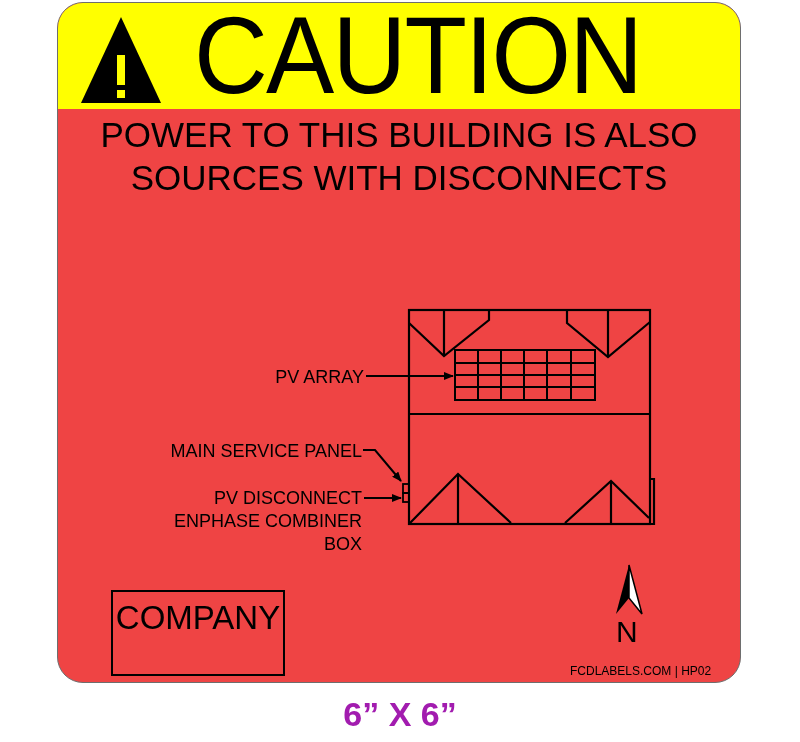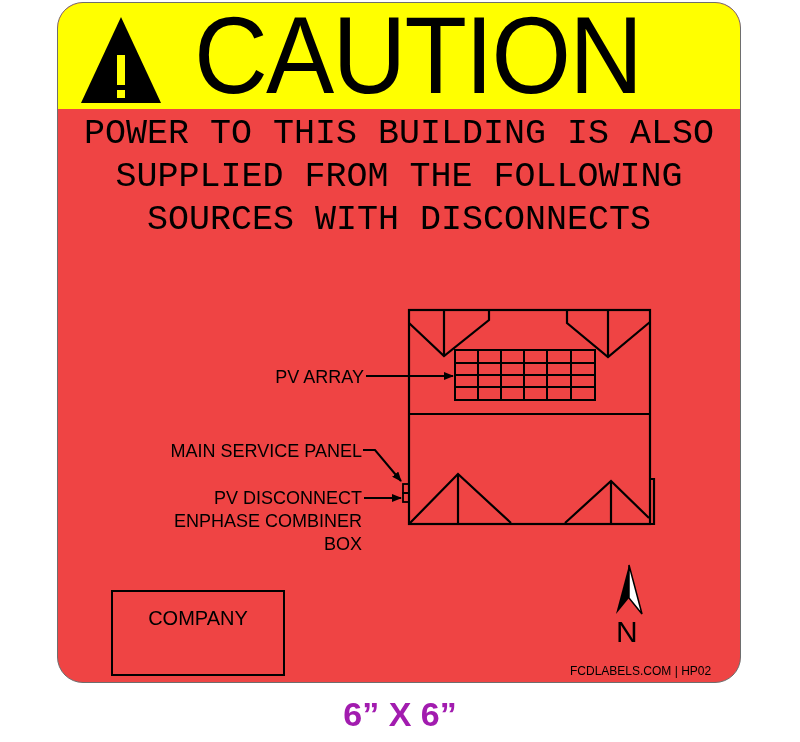--- a/index.html
+++ b/index.html
@@ -13,47 +13,46 @@
     }
     .caution-text {
       position: absolute; left: 136px; top: -8px; font-size: 110px; line-height: 120px; color: #000; letter-spacing: -2px;
       transform: scaleX(0.93); transform-origin: left top; white-space: nowrap;
     }
     .warn-icon { position: absolute; left: 22px; top: 12px; width: 82px; height: 90px; }
     .body-text {
       position: absolute; left: 0; top: 110px; width: 100%; text-align: center;
       font-size: 35px; line-height: 43px; color: #000;
     }
-    .body-text div { white-space: nowrap; font-family: Liberation Mono, monospace; }
+    .body-text div { white-space: nowrap; }
     .diagram { position: absolute; left: 0; top: 0; width: 800px; height: 742px; pointer-events: none; }
     .diag-label { position: absolute; font-size: 18px; color: #000; white-space: nowrap; text-align: left; line-height: 22px; }
     .logo-box {
       position: absolute; left: 111px; top: 590px; width: 174px; height: 86px; border: 2px solid #000; box-sizing: border-box;
-      text-align: center; font-size: 20px; line-height: 28px; padding-top: 12px;
+      text-align: center; font-size: 33px; line-height: 28px; padding-top: 12px;
     }
     .brand { position: absolute; left: 570px; top: 664px; font-size: 12px; font-weight: normal; color: #000; white-space: nowrap; }
     .north-n { position: absolute; left: 616px; top: 617px; font-size: 30px; color: #000; line-height: 30px; }
     .size-text { position: absolute; left: 0; width: 800px; top: 694px; text-align: center; font-size: 34px; color: #a21caf; line-height: 40px; font-weight: bold; }
   </style>
 </head>
 <body>
 
 <div class="label">
   <div class="header">
     <svg class="warn-icon" viewBox="0 0 82 90">
       <polygon points="41,2 81,88 1,88" fill="#000"></polygon>
       <rect x="37" y="40" width="8" height="30" fill="#ffff00"></rect>
       <rect x="37" y="75" width="8" height="8" fill="#ffff00"></rect>
     </svg>
     <div class="caution-text">CAUTION</div>
   </div>
 
   <div class="body-text">
     <div>POWER TO THIS BUILDING IS ALSO</div>
-    <div>SUPPLIED FROM THE FOLLOWING</div>
     <div>SOURCES WITH DISCONNECTS</div>
   </div>
 </div>
 
 <svg class="diagram" viewBox="0 0 800 742">
   <defs>
     <marker id="arrowhead" markerWidth="10" markerHeight="8" refX="9" refY="4" orient="auto" markerUnits="userSpaceOnUse">
       <polygon points="0,0 10,4 0,8" fill="#000"></polygon>
     </marker>
   </defs>

